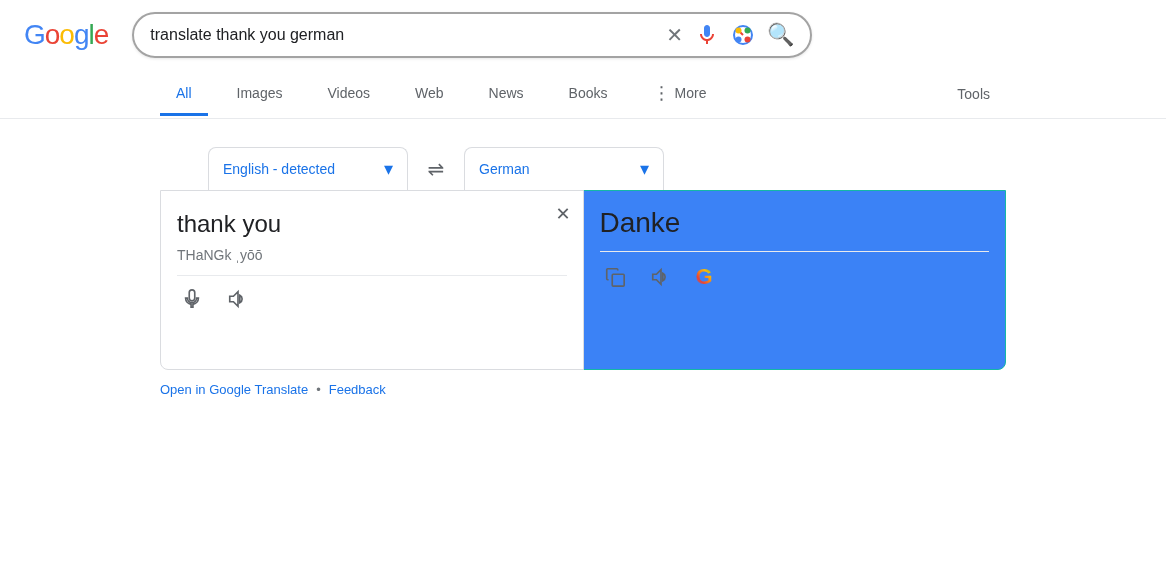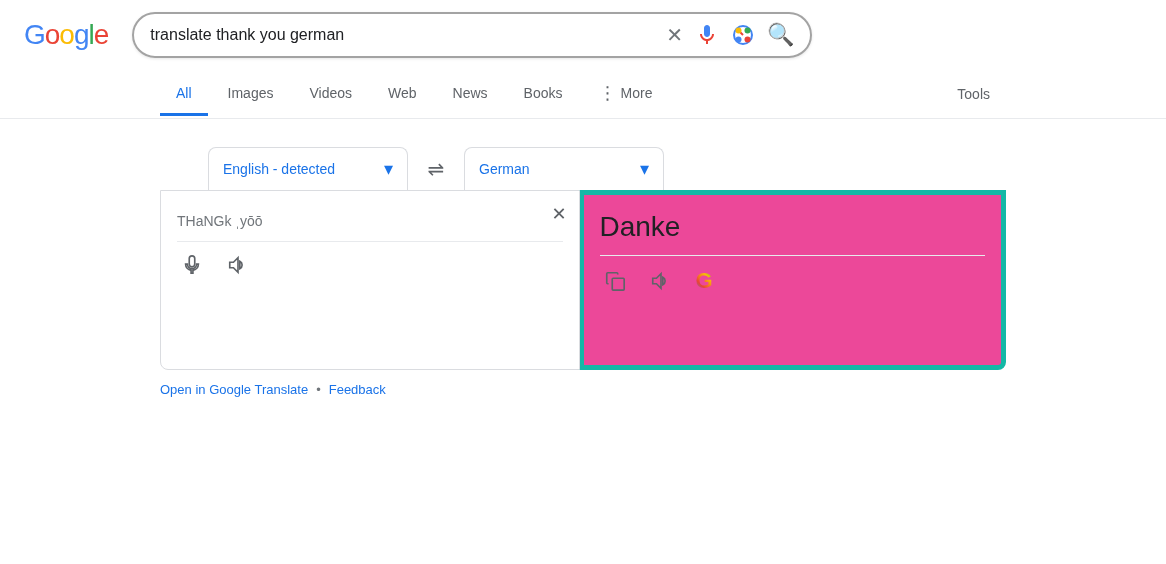--- a/index.html
+++ b/index.html
@@ -59,21 +59,21 @@
     .lens-icon { width: 24px; height: 24px; }
 
     
     .nav-bar {
       border-bottom: 1px solid #e8eaed;
       padding: 0 160px;
     }
     .nav-tabs {
       display: flex;
       align-items: center;
-      gap: 4px;
+      gap: 13px;
       list-style: none;
     }
     .nav-tab {
       padding: 12px 16px;
       font-size: 14px;
       color: #5f6368;
       cursor: pointer;
       border-bottom: 3px solid transparent;
       margin-bottom: -1px;
       display: flex;
@@ -122,25 +122,25 @@
       flex: 1;
       border: 1px solid #dadce0;
       border-radius: 0 0 0 8px;
       padding: 16px;
       min-height: 180px;
       position: relative;
       background: #fff;
     }
     .trans-panel-target {
       flex: 1;
-      border: 5px solid #14b8a6;
+      border: 1px solid #14b8a6;
       border-radius: 0 0 8px 0;
       padding: 16px;
       min-height: 180px;
-      background: #ec4899;
+      background: #3b82f6;
       margin-left: -1px;
     }
     .source-text {
       font-size: 24px;
       color: #202124;
       font-weight: 400;
       line-height: 1.4;
     }
     .source-phonetic {
       font-size: 14px;
@@ -272,20 +272,21 @@
     <button class="swap-btn" style="margin:0 8px;">⇌</button>
     <div class="lang-selector" style="border-radius:8px 8px 0 0;border-bottom:none;margin-left:0;">
       <span class="lang-selector-text">German</span>
       <span class="dropdown-arrow">▾</span>
     </div>
   </div>
 
   <div style="display:flex;">
 
     <div class="trans-panel-source">
+      <div class="source-text">thank you</div>
       <div class="source-phonetic">THaNGk ˌyōō</div>
       <button class="clear-source-btn">✕</button>
       <div class="trans-actions-source">
         <button class="action-btn">
           <svg width="22" height="22" viewBox="0 0 24 24" fill="none">
             <path stroke="#5f6368" stroke-width="1.8" d="M12 14c1.66 0 3-1.34 3-3V5c0-1.66-1.34-3-3-3S9 3.34 9 5v6c0 1.66 1.34 3 3 3z"></path>
             <path stroke="#5f6368" stroke-width="1.8" fill="none" d="M17 11c0 2.76-2.24 5-5 5s-5-2.24-5-5H5c0 3.53 2.61 6.43 6 6.92V21h2v-3.08c3.39-.49 6-3.39 6-6.92h-2z"></path>
           </svg>
         </button>
         <button class="action-btn">

